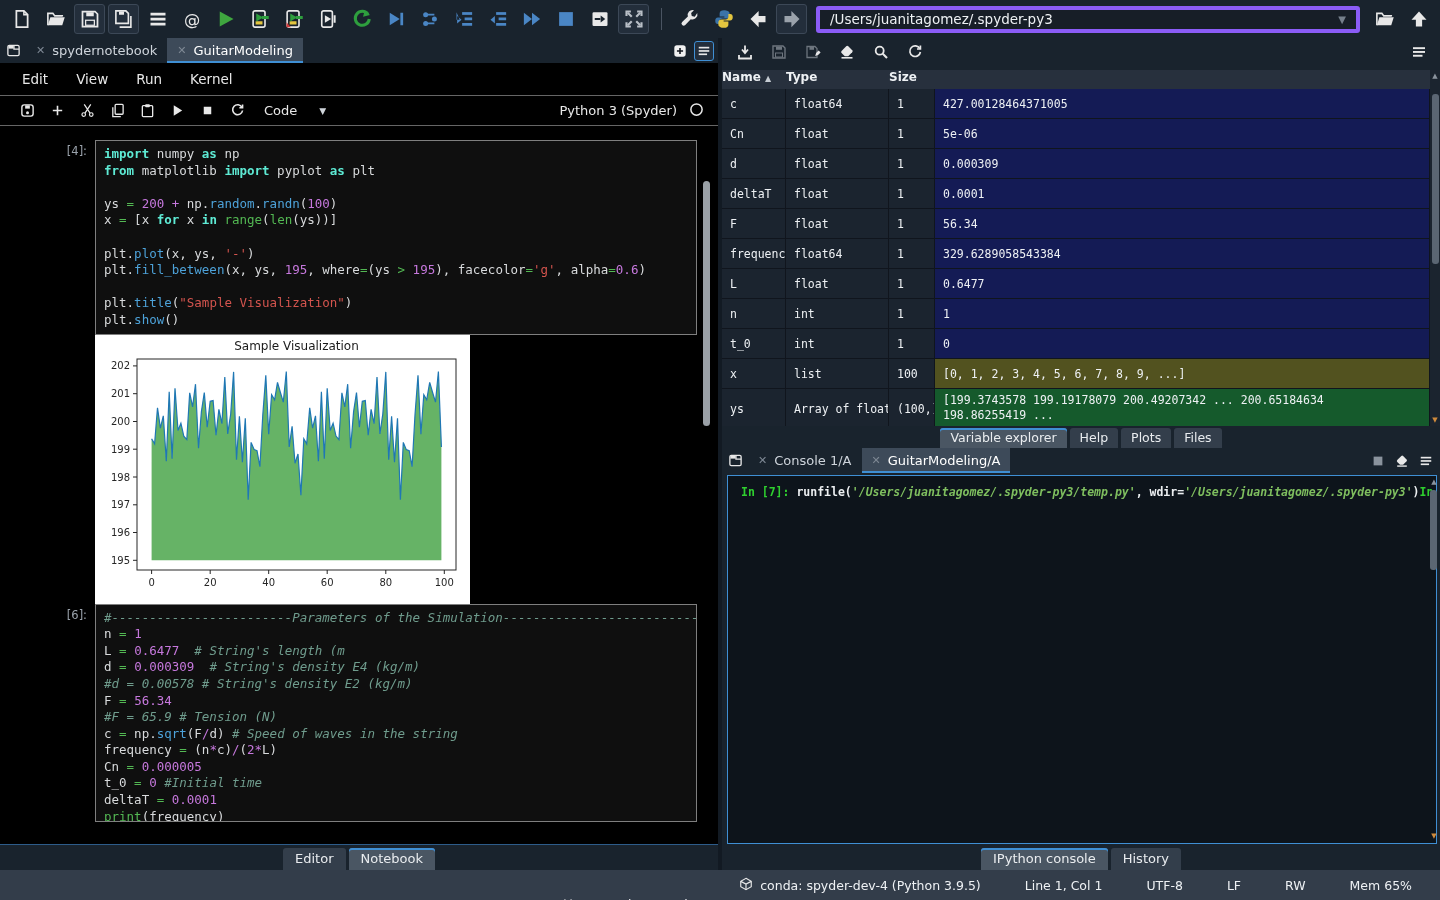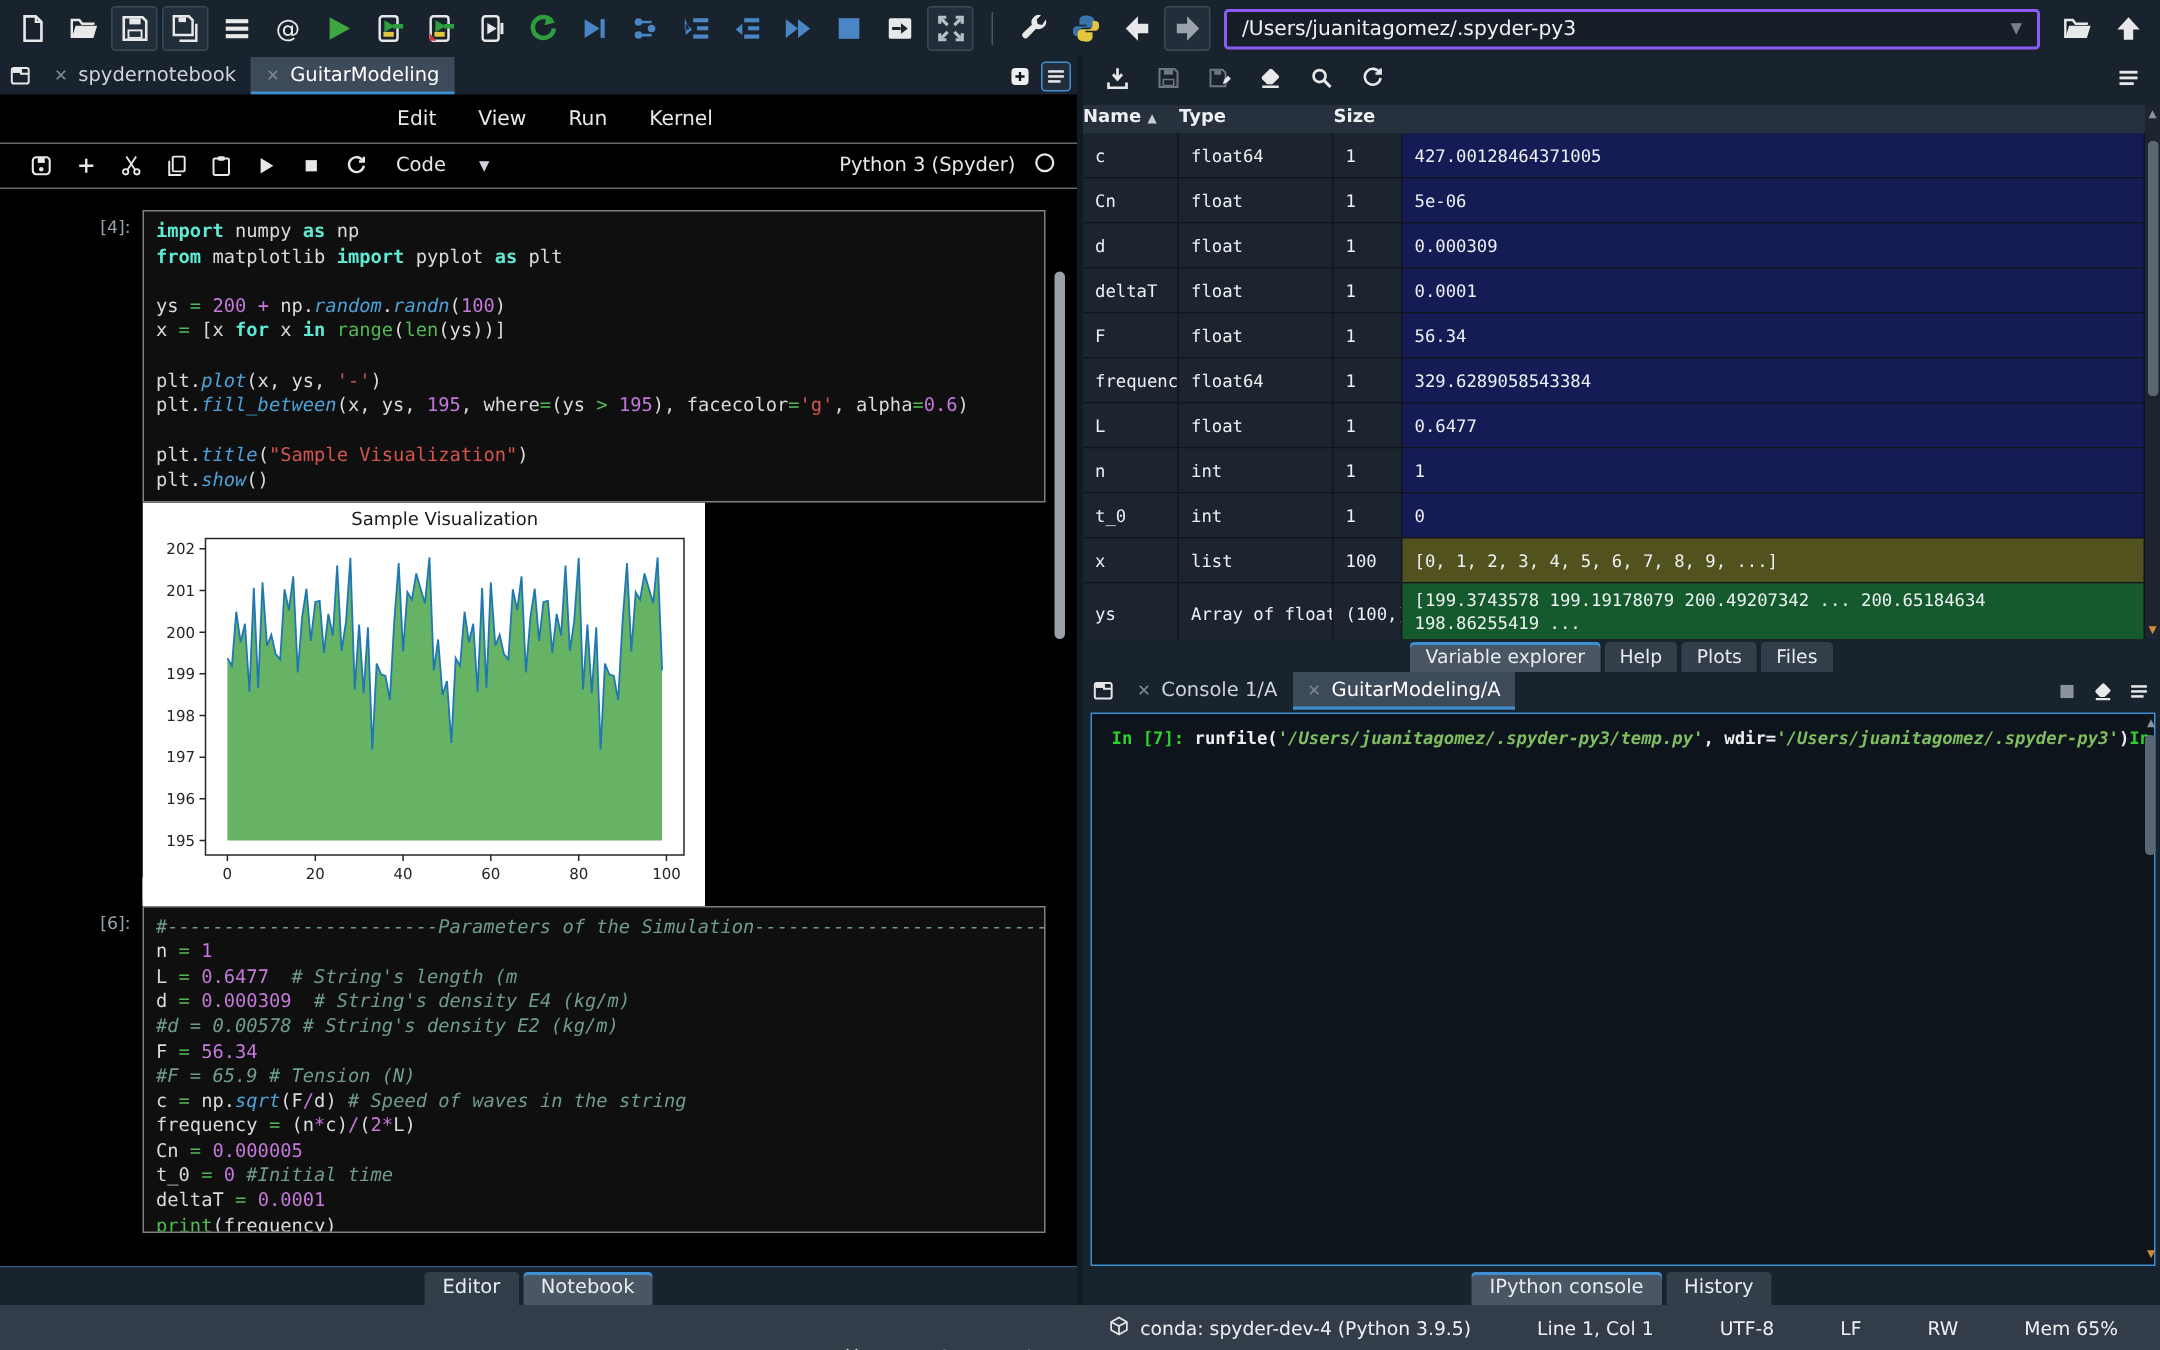--- a/index.html
+++ b/index.html
@@ -6,62 +6,62 @@
   *{box-sizing:border-box;}
   .app{position:relative;width:1440px;height:900px;background:#19232d;overflow:hidden;
        font-family:"DejaVu Sans","Liberation Sans",sans-serif;color:#e8e8e8;}
   
   .main-toolbar{position:absolute;left:0;top:0;width:1440px;height:38px;display:flex;
        align-items:center;padding:0 6px;gap:3px;background:#19232d;}
   .tbtn{width:31px;height:30px;display:flex;align-items:center;justify-content:center;border-radius:3px;flex:0 0 auto;}
   .tbtn svg{width:20px;height:20px;}
   .tbtn.boxed{background:#232e3b;border:1px solid #3c4857;}
   .tb-divider{width:1px;height:22px;background:#4a5462;margin:0 9px;flex:0 0 auto;}
-  .path-combo{flex:1;height:27px;background:#171e27;border:2px solid #8b5cf6;border-radius:3px;
+  .path-combo{flex:1;height:27px;background:#171e27;border:4px solid #8b5cf6;border-radius:3px;
        margin:0 6px;display:flex;align-items:center;padding:0 10px;font-size:13.5px;color:#eef1f4;}
   .path-combo .chev{margin-left:auto;color:#76808c;font-size:10px;}
   
   .editor-pane{position:absolute;left:0;top:38px;width:718px;height:832px;}
   .right-col{position:absolute;left:722px;top:38px;width:718px;height:832px;}
   .pane-gap{position:absolute;left:718px;top:38px;width:4px;height:832px;background:#121a23;}
   
   .tabstrip{height:25px;display:flex;align-items:stretch;background:#19232d;position:relative;}
   .ts-btn{width:26px;display:flex;align-items:center;justify-content:center;}
   .ts-btn svg{width:15px;height:15px;}
   .etab{display:flex;align-items:center;gap:7px;padding:0 10px;font-size:13px;color:#ced4db;cursor:default;}
   .etab .x{color:#7e8894;font-size:11px;}
   .etab.active{background:#3d4a59;color:#fff;box-shadow:inset 0 -2px 0 #3f8fd4;}
   .ts-right{margin-left:auto;display:flex;align-items:center;gap:4px;padding-right:4px;}
   .sq-btn{width:20px;height:20px;border-radius:3px;display:flex;align-items:center;justify-content:center;}
   .sq-btn svg{width:14px;height:14px;}
   .sq-btn.focusring{border:1px solid #3f8fd4;background:#232e3b;}
   
   .notebook{position:absolute;left:0;top:25px;width:718px;height:782px;background:#000;border-bottom:1px solid #2d5c8a;}
   .nb-menu{height:33px;display:flex;align-items:center;gap:28px;padding-left:22px;font-size:13.5px;
-       border-bottom:1px solid #666;justify-content:center;}
+       border-bottom:1px solid #666;}
   .nb-menu span{cursor:default;}
   .nb-toolbar{height:30px;display:flex;align-items:center;gap:4px;padding:0 14px;border-bottom:1px solid #666;font-size:13px;}
   .nb-toolbar .tbtn{width:26px;height:24px;}
   .nb-toolbar .tbtn svg{width:15px;height:15px;}
   .code-label{margin-left:10px;display:flex;align-items:center;gap:22px;}
   .nb-kernel{margin-left:auto;display:flex;align-items:center;gap:12px;font-size:13px;}
   .nb-kernel svg{width:15px;height:15px;}
   .nb-body{position:relative;padding-top:14px;height:705px;overflow:hidden;}
   .cell{display:flex;align-items:flex-start;}
   .cell-prompt{width:95px;text-align:right;padding:4px 8px 0 0;color:#9aa2ab;font-size:11.5px;flex:0 0 auto;}
   .cell-box{width:602px;border:1px solid #7f7f7f;background:#0f0f0f;padding:5px 8px;
        font-family:"DejaVu Sans Mono","Liberation Mono",monospace;font-size:12.5px;line-height:16.6px;
        white-space:pre;overflow:hidden;}
   .tk-kw{color:#5eead4;font-weight:bold;}
   .tk-op{color:#53b853;}
   .tk-pl{color:#d8dadc;}
   .tk-num{color:#c678dd;}
   .tk-str{color:#d4544e;}
   .tk-cm{color:#6f9c8d;font-style:italic;}
-  .tk-fn{color:#4da2d9;font-style:italic;}
+  .tk-fn{color:#4da2d9;}
   .figure{margin:6px 0 16px 95px;width:375px;height:265px;background:#fff;}
   .nb-vscroll{position:absolute;right:8px;top:118px;width:7px;height:245px;background:#9aa0a6;border-radius:4px;}
   
   .bottom-tabs{position:absolute;left:0;bottom:0;width:100%;height:25px;display:flex;justify-content:center;
        align-items:flex-end;gap:3px;background:#19232d;}
   .btab{padding:3px 12px 4px;background:#333e4b;color:#e9ecef;font-size:13px;border-radius:3px 3px 0 0;}
   .btab.active{background:#4a5663;box-shadow:inset 0 2px 0 #3f8fd4;}
   
   .ve{position:absolute;left:0;top:0;width:718px;height:410px;}
   .ve-toolbar{height:28px;display:flex;align-items:center;gap:8px;padding-left:10px;}

